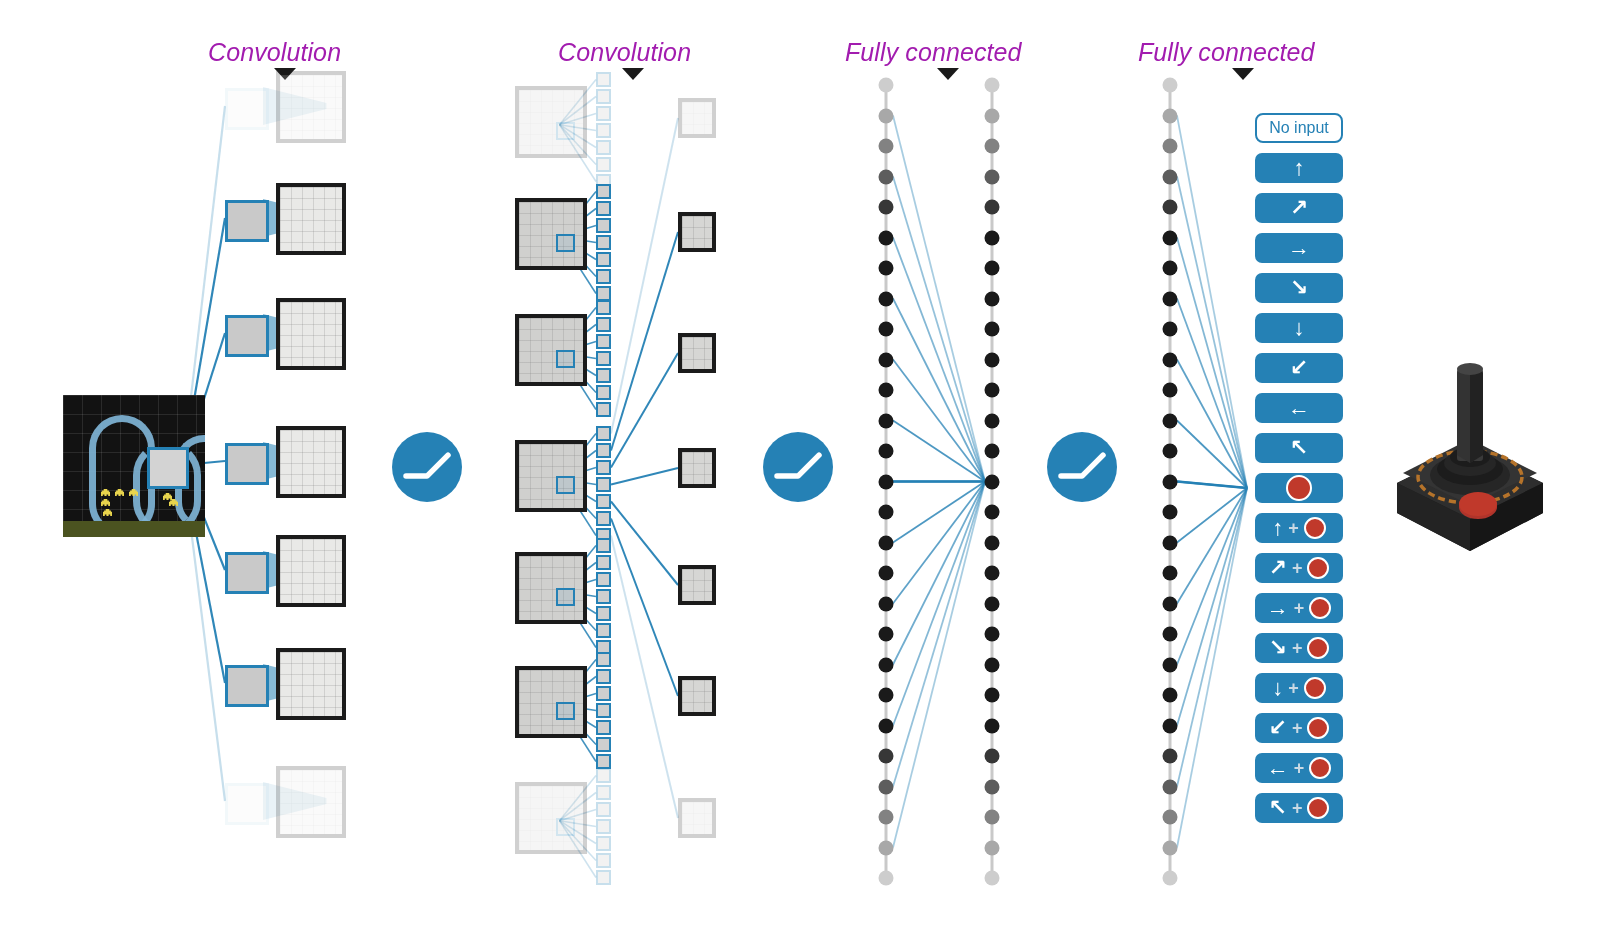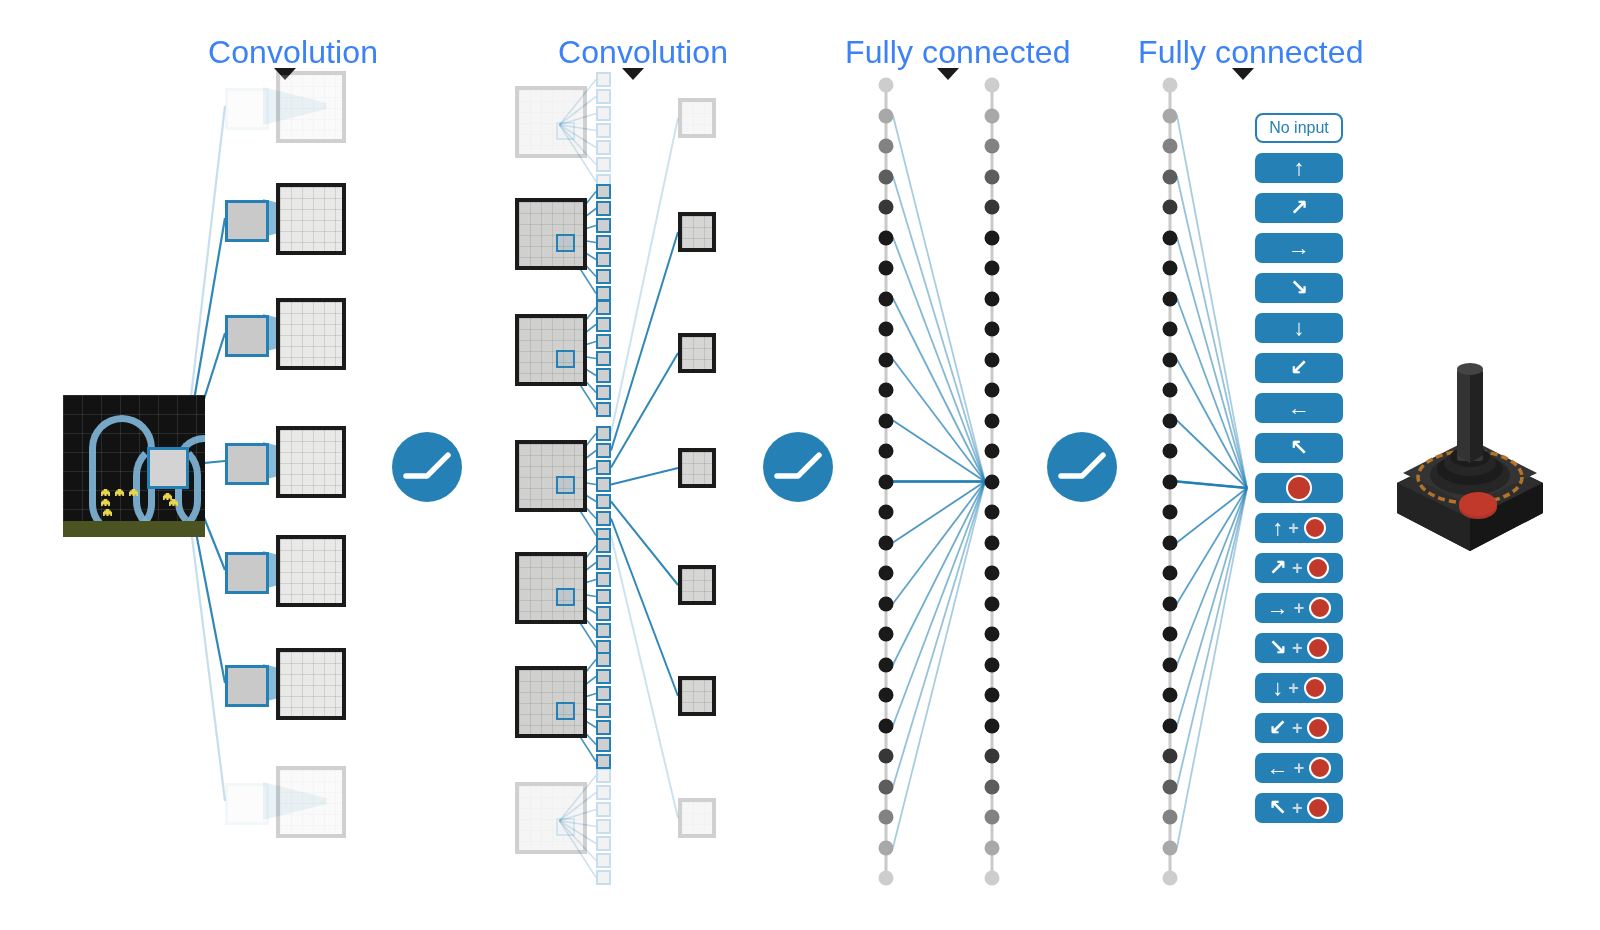--- a/index.html
+++ b/index.html
@@ -6,22 +6,22 @@
   html,body{margin:0;padding:0;background:#ffffff;}
   body{
     width:1600px;height:930px;position:relative;overflow:hidden;
     font-family:"Liberation Sans","DejaVu Sans",sans-serif;
     background:#ffffff;
   }
   #stage{position:absolute;left:0;top:0;width:1600px;height:930px;}
 
   
   .hdr{
-    position:absolute;color:#3b82f6;font-size:32px;line-height:32px;
-    white-space:nowrap;letter-spacing:.1px;
+    position:absolute;color:#a21caf;font-size:25px;line-height:32px;
+    white-space:nowrap;letter-spacing:.1px;font-style:italic;
   }
   .hdr-caret{
     position:absolute;width:0;height:0;
     border-left:11px solid transparent;border-right:11px solid transparent;
     border-top:12px solid #1a1a1a;
   }
 
   
   .game{
     position:absolute;background:#121212;overflow:hidden;

